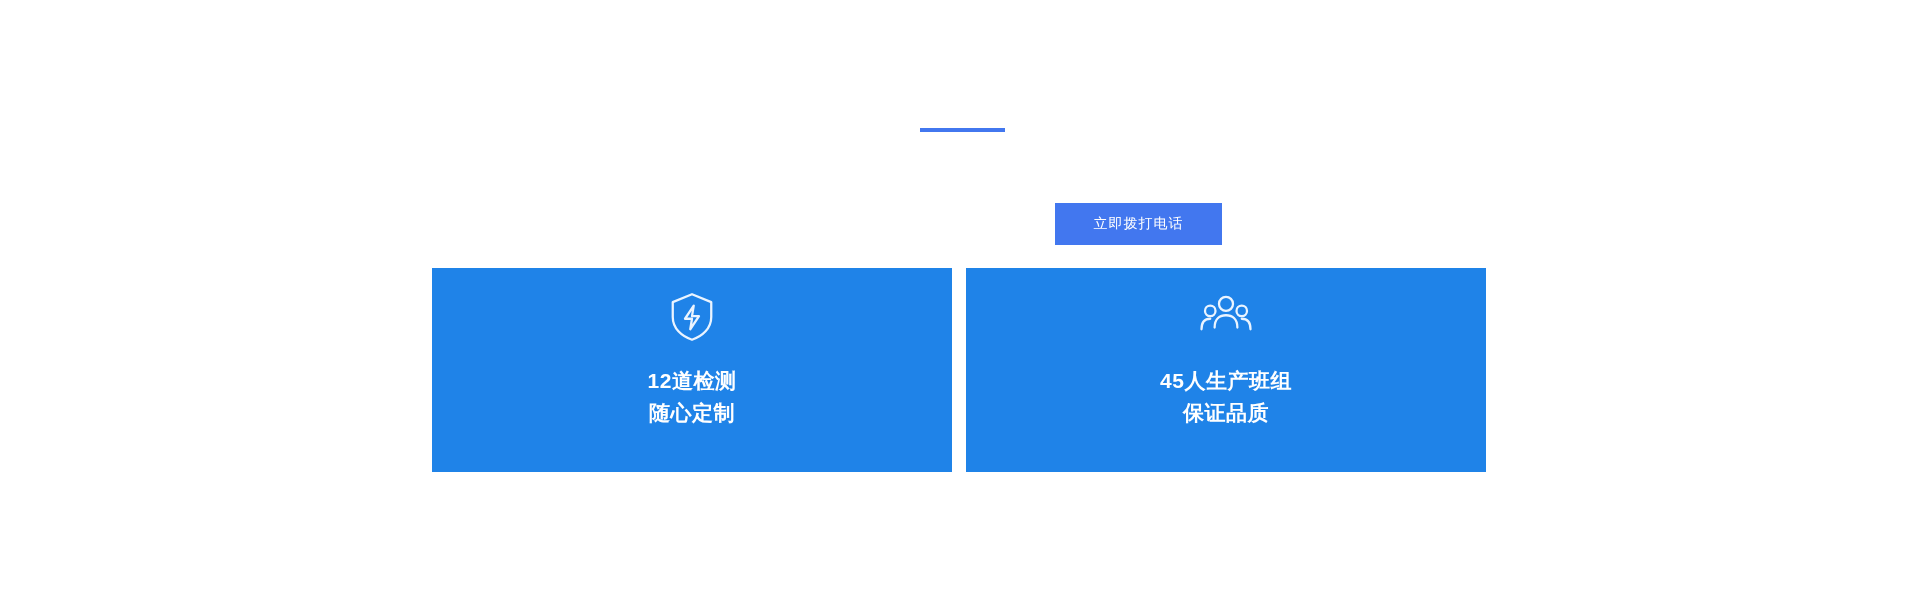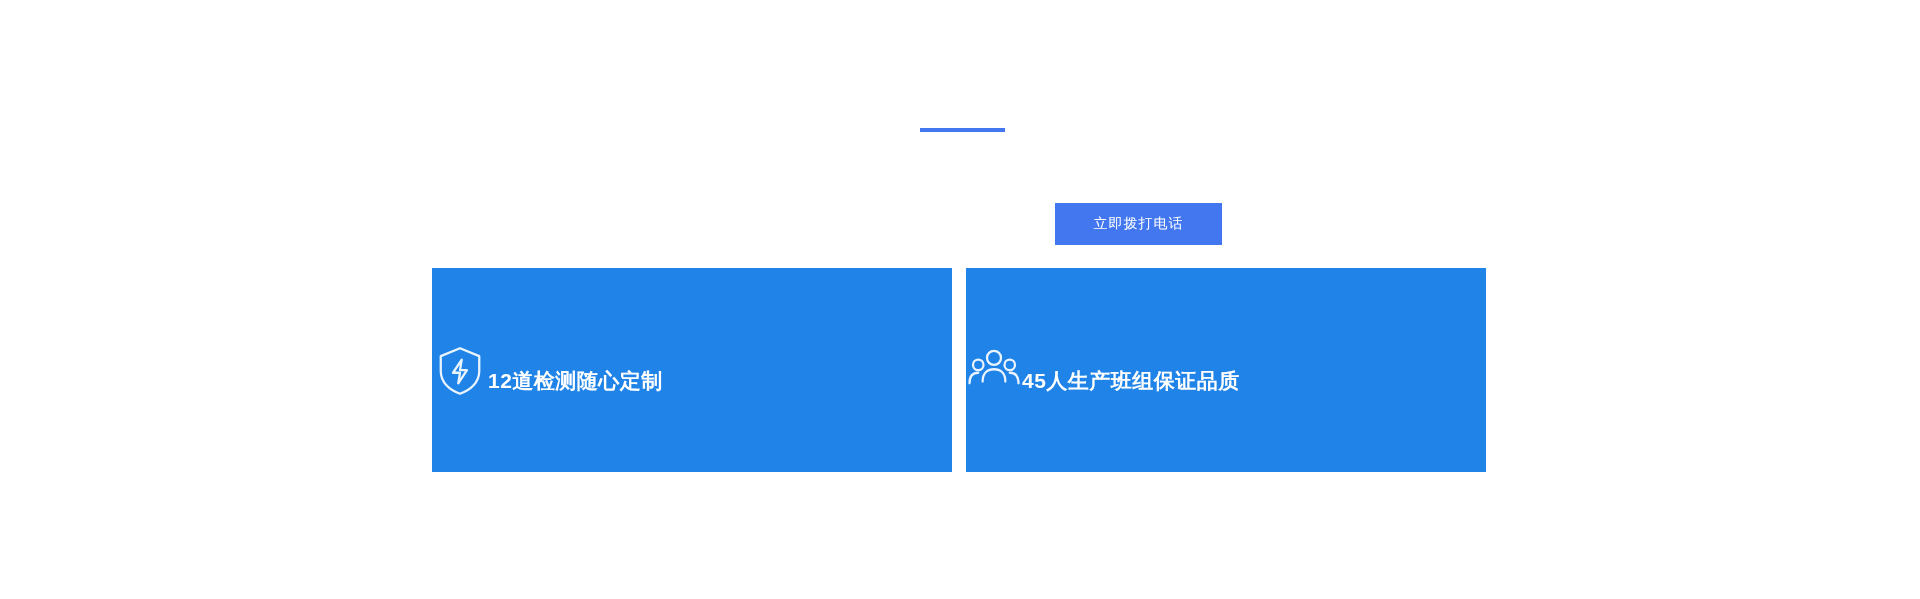--- a/index.html
+++ b/index.html
@@ -71,21 +71,21 @@
     top: 268px;
     width: 1054px;
     height: 204px;
     display: flex;
     gap: 14px;
   }
   .card {
     flex: 1 1 0;
     background: #1f83e8;
     display: flex;
-    flex-direction: row;
+    flex-direction: column;
     align-items: center;
     justify-content: flex-start;
     padding-top: 21px;
     cursor: pointer;
   }
   .card-icon {
     width: 56px;
     height: 56px;
     display: block;
     margin-bottom: 20px;

